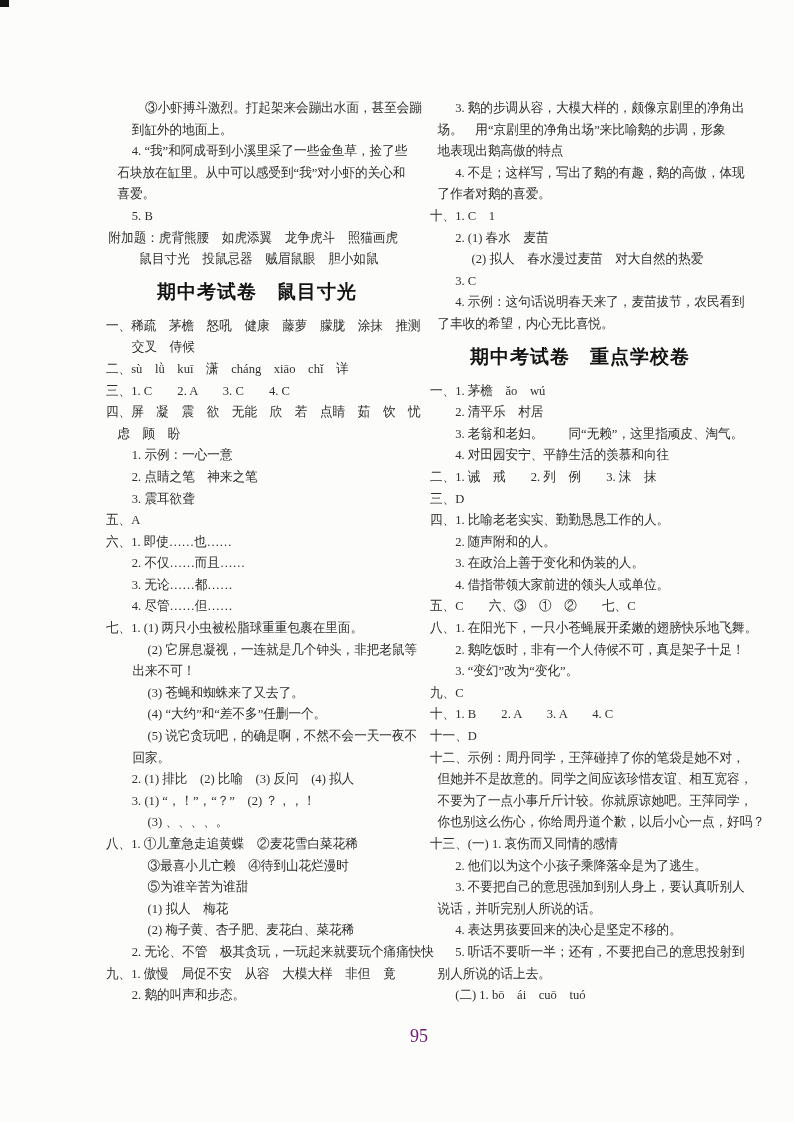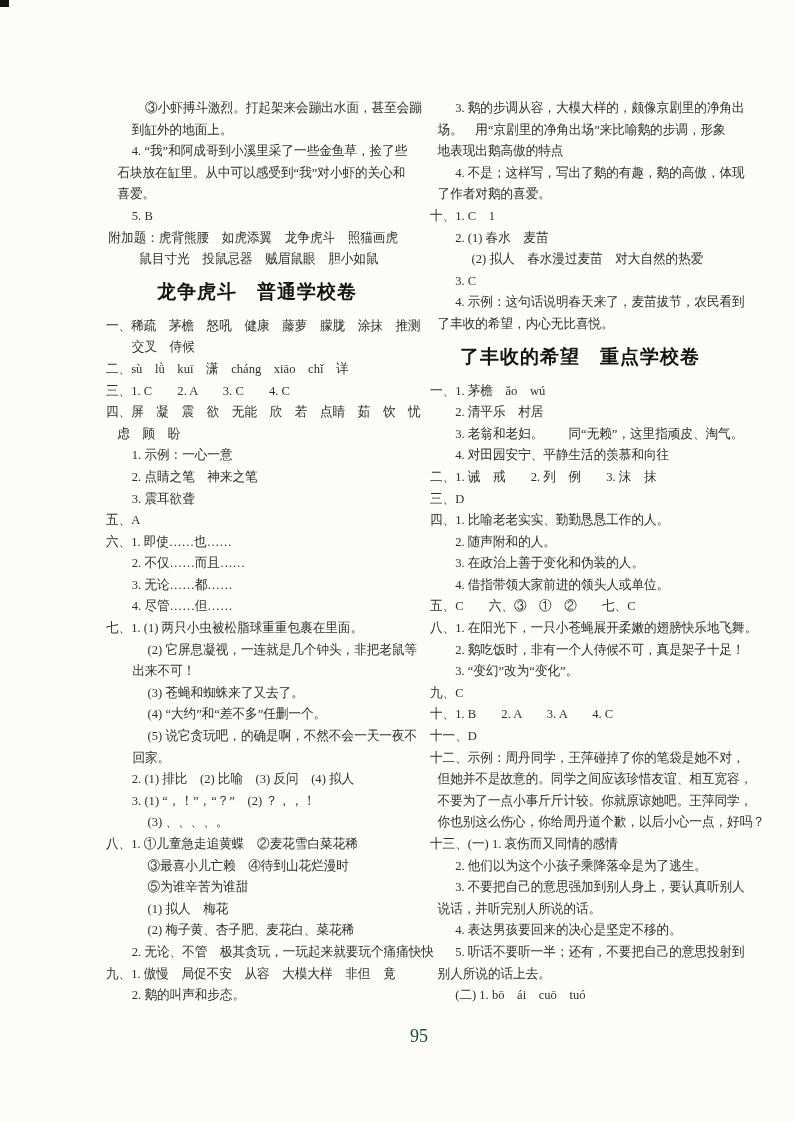--- a/index.html
+++ b/index.html
@@ -39,39 +39,39 @@
     color:#141414;
     text-align:center;
     letter-spacing:1px;
     margin:9px 0 10px 0;
     white-space:pre;
   }
   .page-number{
     position:absolute;
     left:410px;top:1026px;
     font-size:18px;
-    color:#14532d;
+    color:#701a75;
     font-family:"Liberation Serif", serif;
   }
 </style>
 </head>
 <body>
 
 <div class="page">
   <div class="corner-mark"></div>
   <div class="col col-left" id="col-left">
       <div class="line" style="padding-left: 41.54px;">③小虾搏斗激烈。打起架来会蹦出水面，甚至会蹦</div>
       <div class="line" style="padding-left: 27.47px;">到缸外的地面上。</div>
       <div class="line" style="padding-left: 27.47px;">4. “我”和阿成哥到小溪里采了一些金鱼草，捡了些</div>
       <div class="line" style="padding-left: 12.06px;">石块放在缸里。从中可以感受到“我”对小虾的关心和</div>
       <div class="line" style="padding-left: 12.06px;">喜爱。</div>
       <div class="line" style="padding-left: 27.47px;">5. B</div>
       <div class="line" style="padding-left: 2.68px;">附加题：虎背熊腰　如虎添翼　龙争虎斗　照猫画虎</div>
       <div class="line" style="padding-left: 35.51px;">鼠目寸光　投鼠忌器　贼眉鼠眼　胆小如鼠</div>
-      <div class="section-title">龙争虎斗　普通学校卷</div>
+      <div class="section-title">期中考试卷　鼠目寸光</div>
       <div class="line" style="padding-left: 0px;">一、稀疏　茅檐　怒吼　健康　藤萝　朦胧　涂抹　推测</div>
       <div class="line" style="padding-left: 27.47px;">交叉　侍候</div>
       <div class="line" style="padding-left: 0px;">二、sù　lǜ　kuī　潇　cháng　xiāo　chǐ　详</div>
       <div class="line" style="padding-left: 0px;">三、1. C　　2. A　　3. C　　4. C</div>
       <div class="line" style="padding-left: 0px;">四、屏　凝　震　欲　无能　欣　若　点睛　茹　饮　忧</div>
       <div class="line" style="padding-left: 12.06px;">虑　顾　盼</div>
       <div class="line" style="padding-left: 27.47px;">1. 示例：一心一意</div>
       <div class="line" style="padding-left: 27.47px;">2. 点睛之笔　神来之笔</div>
       <div class="line" style="padding-left: 27.47px;">3. 震耳欲聋</div>
       <div class="line" style="padding-left: 0px;">五、A</div>
@@ -103,21 +103,21 @@
       <div class="line" style="padding-left: 8.04px;">场。　用“京剧里的净角出场”来比喻鹅的步调，形象</div>
       <div class="line" style="padding-left: 8.04px;">地表现出鹅高傲的特点</div>
       <div class="line" style="padding-left: 26.8px;">4. 不是；这样写，写出了鹅的有趣，鹅的高傲，体现</div>
       <div class="line" style="padding-left: 8.04px;">了作者对鹅的喜爱。</div>
       <div class="line" style="padding-left: 0px;">十、1. C　1</div>
       <div class="line" style="padding-left: 26.8px;">2. (1) 春水　麦苗</div>
       <div class="line" style="padding-left: 44.22px;">(2) 拟人　春水漫过麦苗　对大自然的热爱</div>
       <div class="line" style="padding-left: 26.8px;">3. C</div>
       <div class="line" style="padding-left: 26.8px;">4. 示例：这句话说明春天来了，麦苗拔节，农民看到</div>
       <div class="line" style="padding-left: 8.04px;">了丰收的希望，内心无比喜悦。</div>
-      <div class="section-title">了丰收的希望　重点学校卷</div>
+      <div class="section-title">期中考试卷　重点学校卷</div>
       <div class="line" style="padding-left: 0px;">一、1. 茅檐　ǎo　wú</div>
       <div class="line" style="padding-left: 26.8px;">2. 清平乐　村居</div>
       <div class="line" style="padding-left: 26.8px;">3. 老翁和老妇。　　同“无赖”，这里指顽皮、淘气。</div>
       <div class="line" style="padding-left: 26.8px;">4. 对田园安宁、平静生活的羡慕和向往</div>
       <div class="line" style="padding-left: 0px;">二、1. 诫　戒　　2. 列　例　　3. 沫　抹</div>
       <div class="line" style="padding-left: 0px;">三、D</div>
       <div class="line" style="padding-left: 0px;">四、1. 比喻老老实实、勤勤恳恳工作的人。</div>
       <div class="line" style="padding-left: 26.8px;">2. 随声附和的人。</div>
       <div class="line" style="padding-left: 26.8px;">3. 在政治上善于变化和伪装的人。</div>
       <div class="line" style="padding-left: 26.8px;">4. 借指带领大家前进的领头人或单位。</div>

